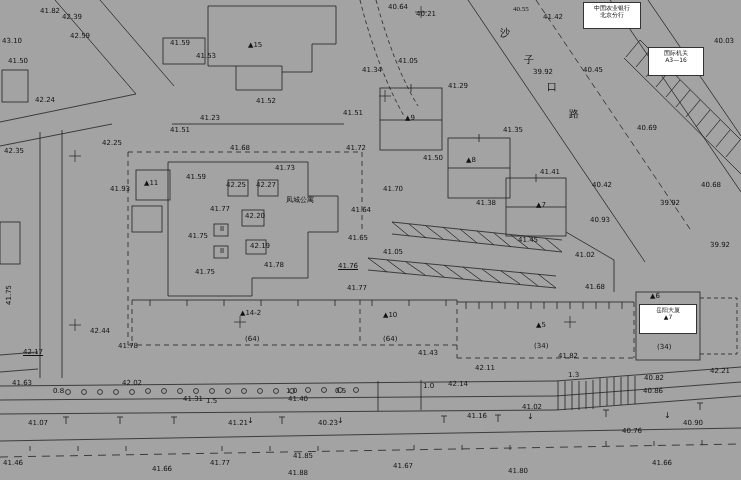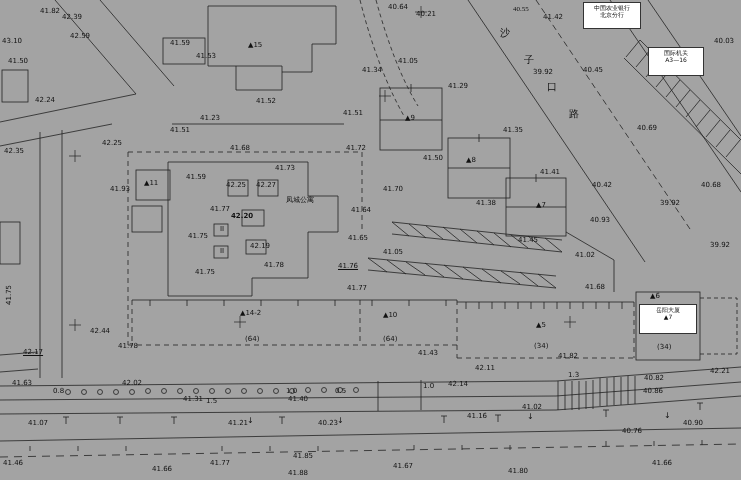--- a/index.html
+++ b/index.html
@@ -303,21 +303,21 @@
       <span class="lbl elev" style="left: 275px; top: 165px;">41.73</span>
       <span class="lbl elev" style="left: 346px; top: 145px;">41.72</span>
       <span class="lbl elev" style="left: 343px; top: 110px;">41.51</span>
       <span class="lbl elev" style="left: 383px; top: 186px;">41.70</span>
       <span class="lbl elev" style="left: 186px; top: 174px;">41.59</span>
       <span class="lbl elev" style="left: 226px; top: 182px;">42.25</span>
       <span class="lbl elev" style="left: 256px; top: 182px;">42.27</span>
       <span class="lbl elev" style="left: 110px; top: 186px;">41.93</span>
       <span class="lbl mark" style="left: 144px; top: 180px;">▲11</span>
       <span class="lbl elev" style="left: 210px; top: 206px;">41.77</span>
-      <span class="lbl elev" style="left: 231px; top: 213px; font-weight: bold;">42.20</span>
+      <span class="lbl elev" style="left: 245px; top: 213px;">42.20</span>
       <span class="lbl elev" style="left: 351px; top: 199px; margin-top: 8px;">41.64</span>
       <span class="lbl name" style="left: 286px; top: 197px;">凤城公寓</span>
       <span class="lbl elev" style="left: 188px; top: 233px;">41.75</span>
       <span class="lbl elev" style="left: 250px; top: 243px;">42.19</span>
       <span class="lbl elev" style="left: 264px; top: 262px;">41.78</span>
       <span class="lbl elev" style="left: 195px; top: 269px;">41.75</span>
       <span class="lbl elev" style="left: 348px; top: 235px;">41.65</span>
       <span class="lbl elev" style="left: 338px; top: 263px; text-decoration: underline;">41.76</span>
       <span class="lbl elev" style="left: 383px; top: 249px;">41.05</span>
       <span class="lbl elev" style="left: 347px; top: 285px;">41.77</span>

